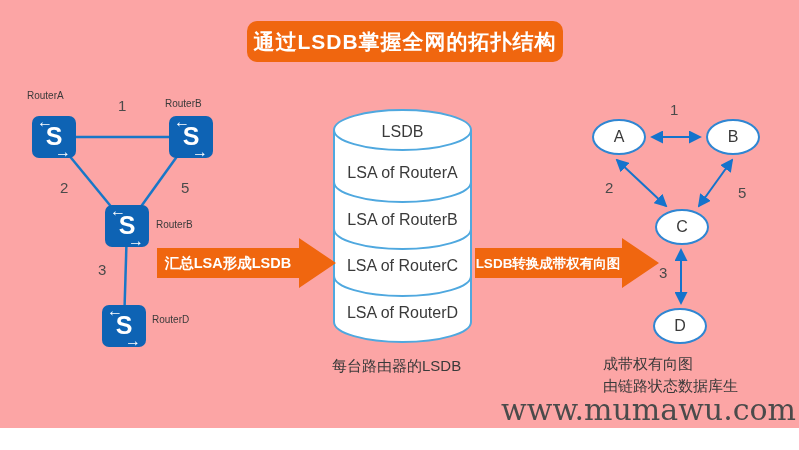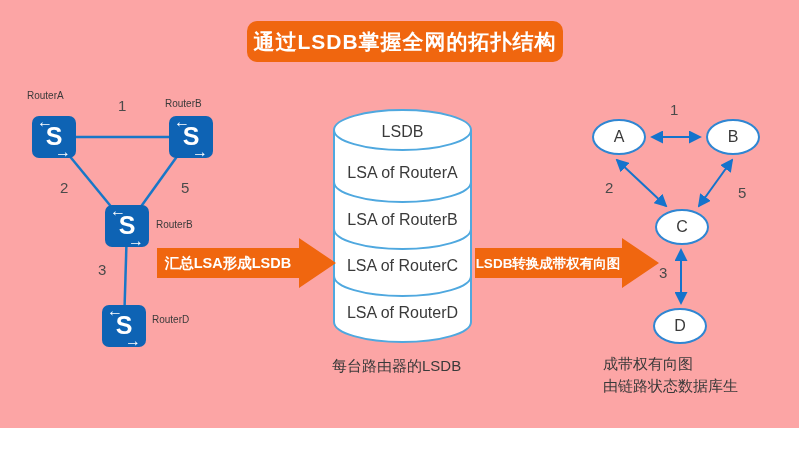--- a/index.html
+++ b/index.html
@@ -144,14 +144,15 @@
   <div class="weight-label" style="left:670px; top:101px;">1</div>
   <div class="weight-label" style="left:605px; top:179px;">2</div>
   <div class="weight-label" style="left:738px; top:184px;">5</div>
   <div class="weight-label" style="left:659px; top:264px;">3</div>
 
   <div class="graph-caption">
     <div>成带权有向图</div>
     <div>由链路状态数据库生</div>
   </div>
 
+  <div class="watermark">www.mumawu.com</div>
 
 </div>
 
 </body></html>

